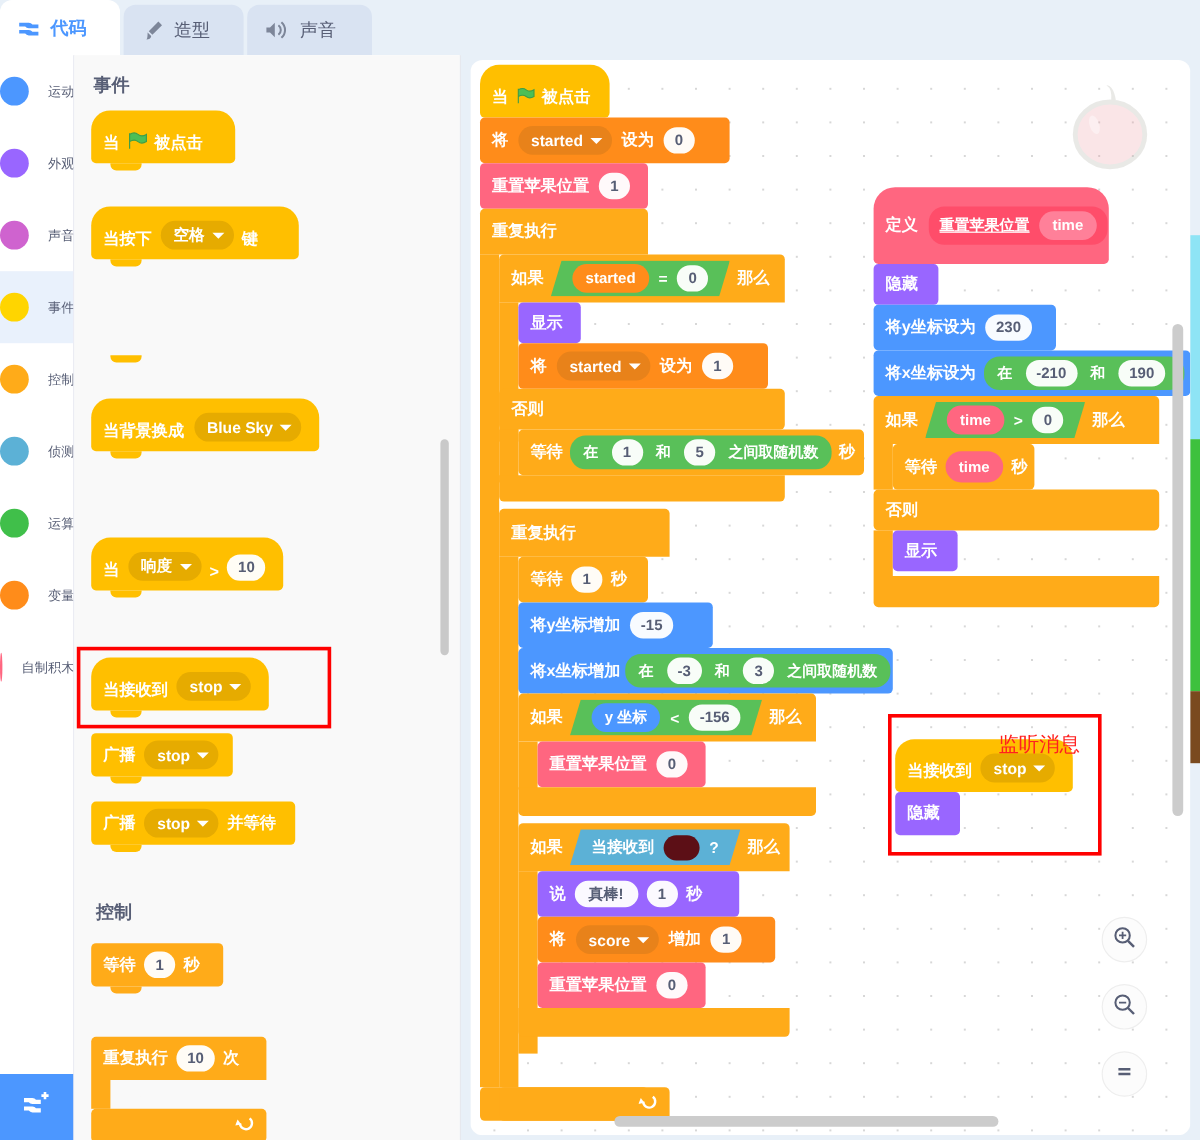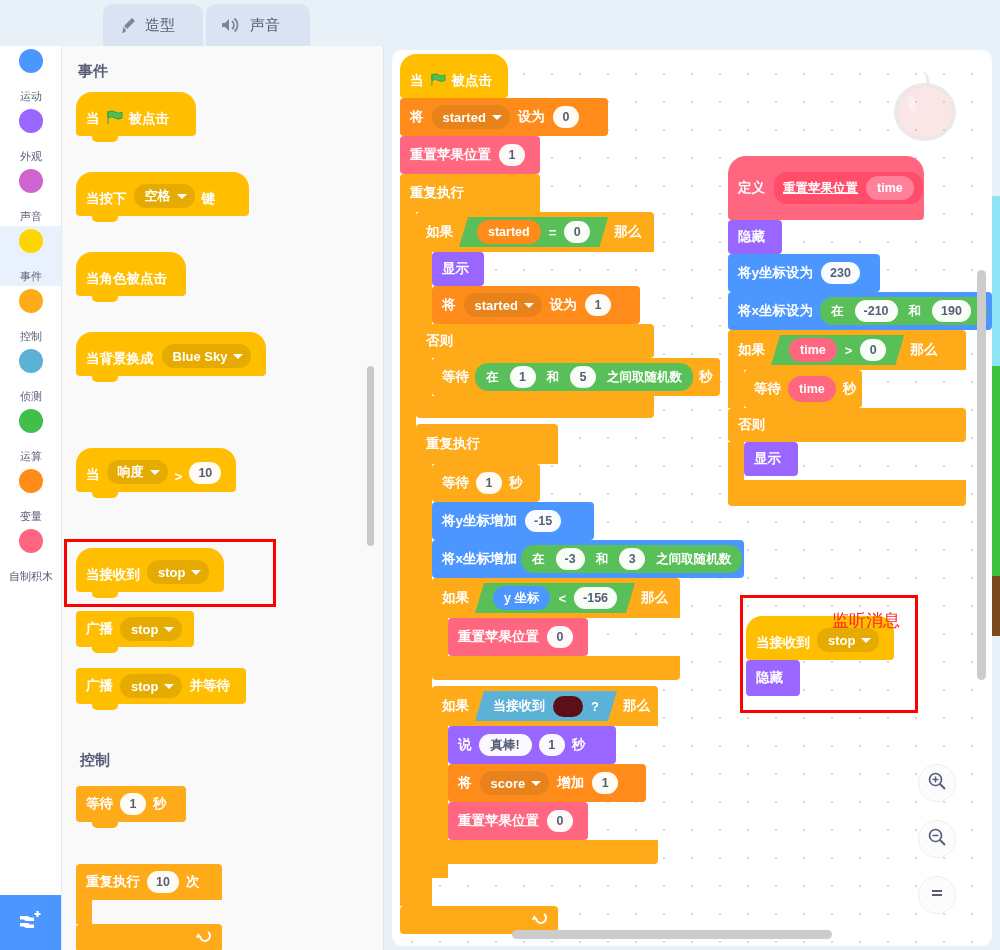--- a/index.html
+++ b/index.html
@@ -23,21 +23,21 @@
   #main { position:absolute; left:0; top:46px; width:1000px; height:904px; background:#e8f0f8; }
 
   
   #palettecard {
     position:absolute; left:0; top:0; width:384px; height:904px;
     background:#fff; border-right:1px solid #e0e3ea;
   }
   
   #catcol { position:absolute; left:0; top:0; width:62px; height:904px; background:#fff;
             border-right:1px solid #e6e8f0; overflow:hidden; }
-  .cat { width:62px; height:60px; display:flex; flex-direction:column;
+  .cat { width:62px; height:60px; display:flex; flex-direction:row;
          align-items:center; justify-content:center; gap:16px; cursor:pointer; }
   .cat.sel { background:#e9f1fc; }
   .catdot { width:24px; height:24px; border-radius:50%; }
   .catlbl { font-size:11px; color:#575e75; white-space:nowrap; }
 
   #addext {
     position:absolute; left:0; bottom:0; width:62px; height:55px;
     background:#4c97ff; display:flex; align-items:center; justify-content:center; cursor:pointer;
   }
 
@@ -107,20 +107,29 @@
 
   
   .annbox { position:absolute; border:3px solid #ff0000; }
   .anntext { position:absolute; color:#ff2020; font-size:17px;
              font-family:"DejaVu Sans",sans-serif; }
 </style>
 </head>
 <body>
 
 <div id="tabbar">
+  <div class="tab active" style="left:0;width:100px">
+    <span class="tglyph">
+      <svg width="20" height="15" viewBox="0 0 20 15">
+        <path d="M2 3 h8 q2 0 3 1.5 h5 v3 h-8 q-2 0 -3 -1.5 h-5 z" fill="#4c97ff"></path>
+        <path d="M2 9 h8 q2 0 3 1.5 h5 v3 h-8 q-2 0 -3 -1.5 h-5 z" fill="#4c97ff"></path>
+      </svg>
+    </span>
+    <span>代码</span>
+  </div>
   <div class="tab" style="left:103px;width:100px">
     <span class="tglyph">
       <svg width="20" height="18" viewBox="0 0 20 18">
         <path d="M15 2 L7 10 l3 3 L18 5 z" fill="#7d8699"></path>
         <path d="M6 11 l3 3 c0 2 -2 3 -4 3 c1 -1 1 -4 1 -6 z" fill="#7d8699"></path>
       </svg>
     </span>
     <span>造型</span>
   </div>
   <div class="tab" style="left:206px;width:104px">
@@ -205,23 +214,20 @@
       <div class="blk hatb c-event" style="left:14px;top:126px;width:173px;gap:7px;">
         <span>当按下</span>
         <span class="drop c-event-d">
           <span>空格</span>
           <span class="tri"></span>
         </span>
         <span>键</span>
       </div>
       <div class="bump c-event" style="left:30px;top:170px;"></div>
 
-      <div class="blk hatb c-event" style="left:14px;top:206px;width:110px;">
-        <span>当角色被点击</span>
-      </div>
       <div class="bump c-event" style="left:30px;top:250px;"></div>
 
       <div class="blk hatb c-event" style="left:14px;top:286px;width:190px;gap:8px;">
         <span>当背景换成</span>
         <span class="drop c-event-d">
           <span>Blue Sky</span>
           <span class="tri"></span>
         </span>
       </div>
       <div class="bump c-event" style="left:30px;top:330px;"></div>

